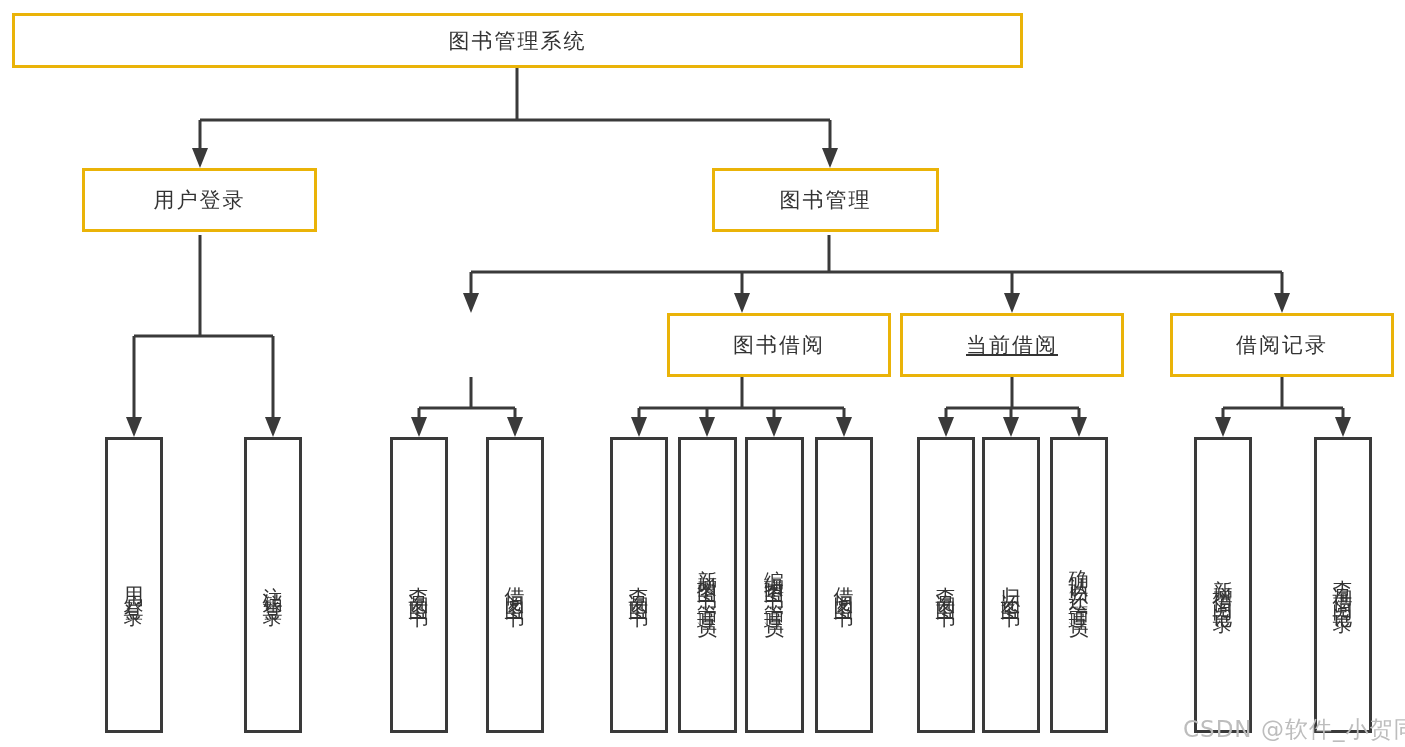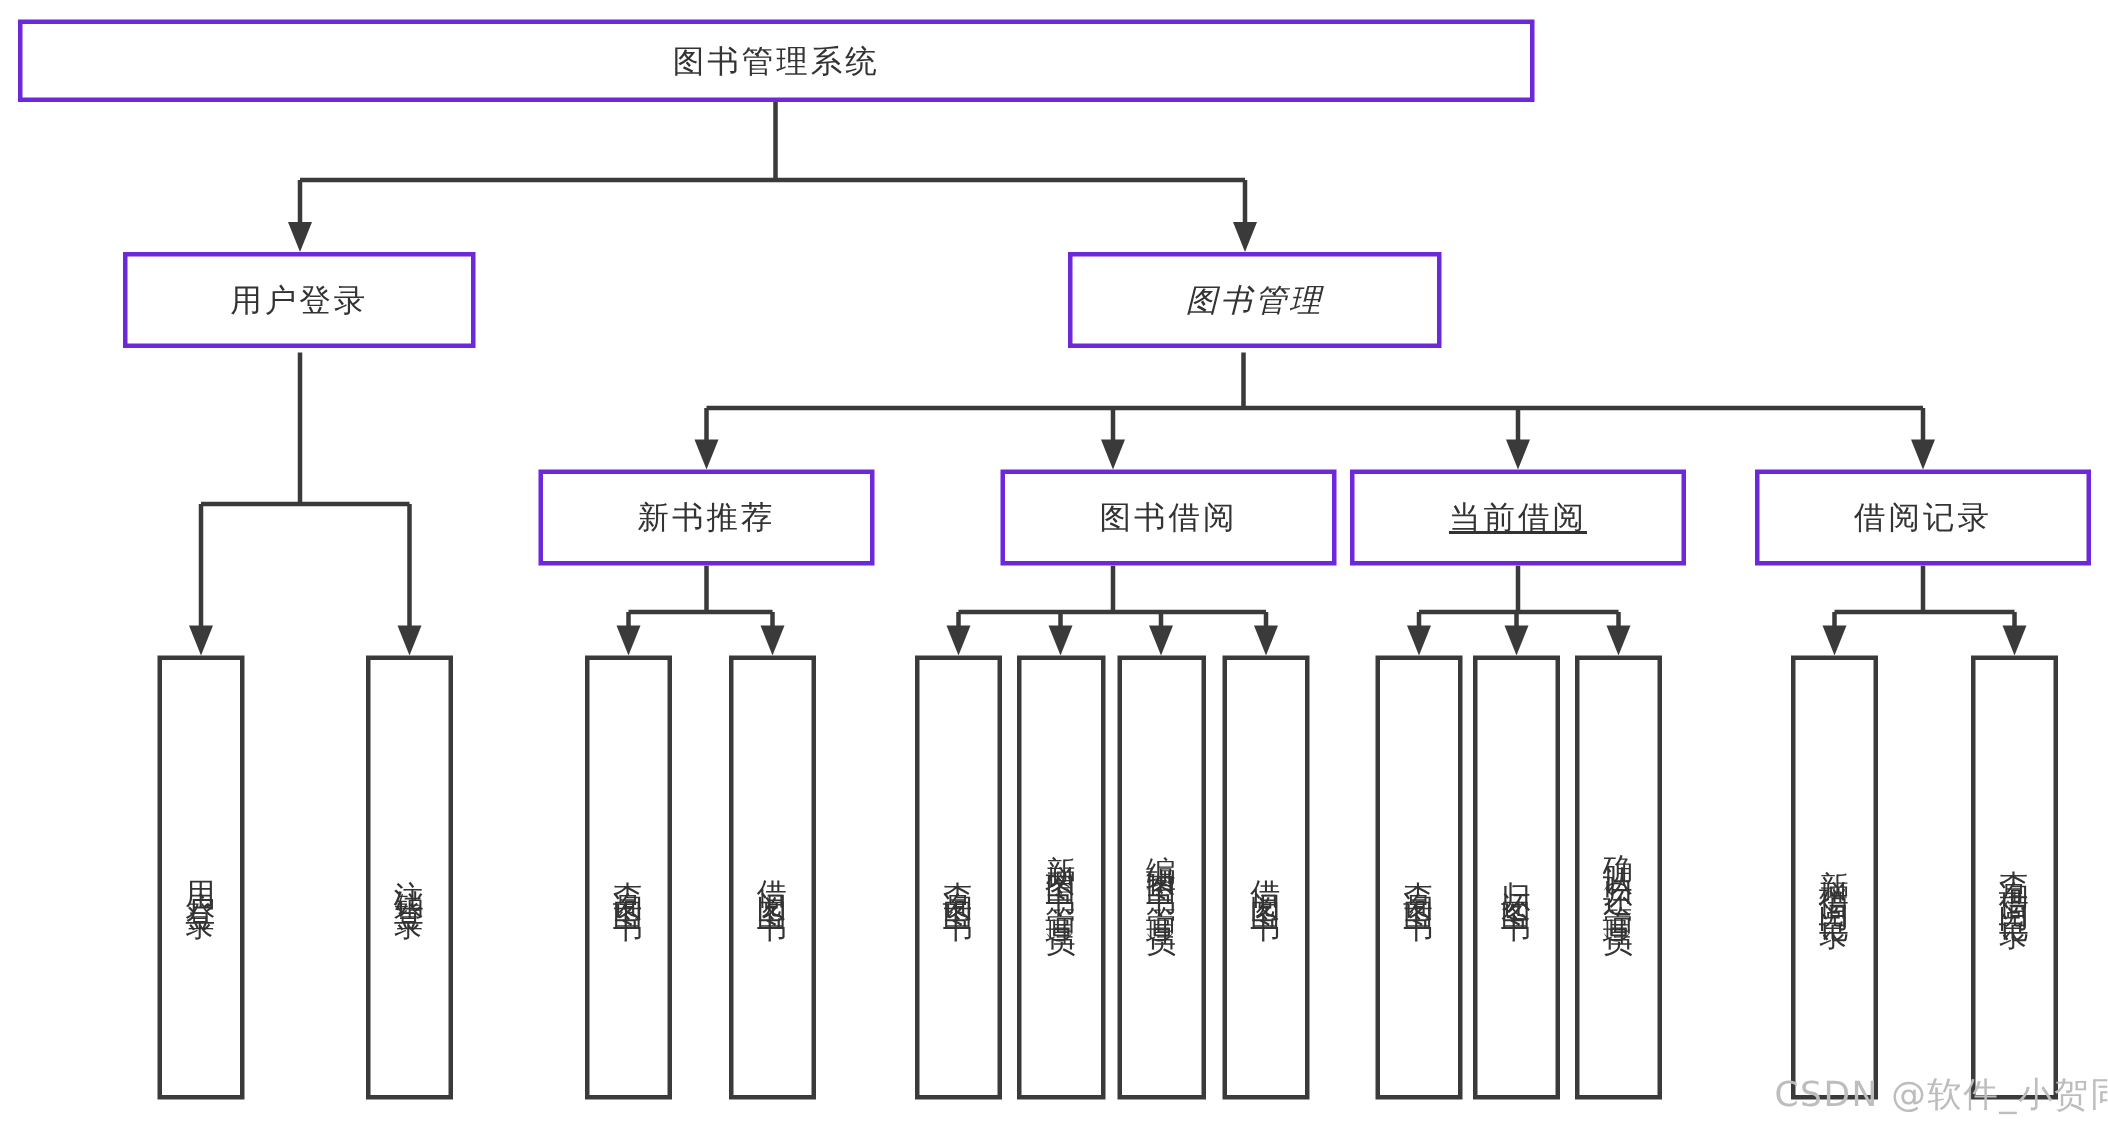--- a/index.html
+++ b/index.html
@@ -4,21 +4,21 @@
 <style>
   html,body{margin:0;padding:0;background:#ffffff;}
   .canvas{
     position:relative;width:1405px;height:747px;background:#ffffff;
     font-family:"DejaVu Sans","Liberation Sans",sans-serif;overflow:hidden;
   }
   .connectors{position:absolute;left:0;top:0;width:1405px;height:747px;pointer-events:none;}
   .connectors path{stroke:#3a3a3a;stroke-width:3;fill:none;}
   .connectors polygon{fill:#3a3a3a;stroke:none;}
   .node{
-    position:absolute;box-sizing:border-box;border:3px solid #6d28d9;background:#ffffff;
+    position:absolute;box-sizing:border-box;border:3px solid #eab308;background:#ffffff;
     display:flex;align-items:center;justify-content:center;
     color:#333333;font-size:21px;letter-spacing:2px;white-space:nowrap;
   }
   .vnode{
     position:absolute;box-sizing:border-box;border:3px solid #3a3a3a;background:#ffffff;
     display:flex;align-items:center;justify-content:center;
     color:#333333;font-size:20px;
   }
   .vnode span{
     writing-mode:vertical-rl;letter-spacing:7px;line-height:1;white-space:nowrap;
@@ -72,23 +72,22 @@
     <g>
       <path d="M1282,377 V408 M1223,408 H1343 M1223,408 V421 M1343,408 V421"></path>
       <polygon points="1215,417 1231,417 1223,437"></polygon>
       <polygon points="1335,417 1351,417 1343,437"></polygon>
     </g>
   </svg>
 
   <div class="node" style="left:12px;top:13px;width:1011px;height:55px;">图书管理系统</div>
 
   <div class="node" style="left:82px;top:168px;width:235px;height:64px;">用户登录</div>
-  <div class="node" style="left:712px;top:168px;width:249px;height:64px;font-style:italic;">图书管理</div>
+  <div class="node" style="left:712px;top:168px;width:227px;height:64px;">图书管理</div>
 
-  <div class="node" style="left:359px;top:313px;width:224px;height:64px;">新书推荐</div>
   <div class="node" style="left:630px;top:313px;width:224px;height:64px;margin-left:37px;">图书借阅</div>
   <div class="node" style="left:900px;top:313px;width:224px;height:64px;text-decoration:underline;">当前借阅</div>
   <div class="node" style="left:1170px;top:313px;width:224px;height:64px;">借阅记录</div>
 
   <div class="vnode" style="left:105px;top:437px;width:58px;height:296px;">
     <span>用户登录</span>
   </div>
   <div class="vnode" style="left:244px;top:437px;width:58px;height:296px;">
     <span>注销登录</span>
   </div>

